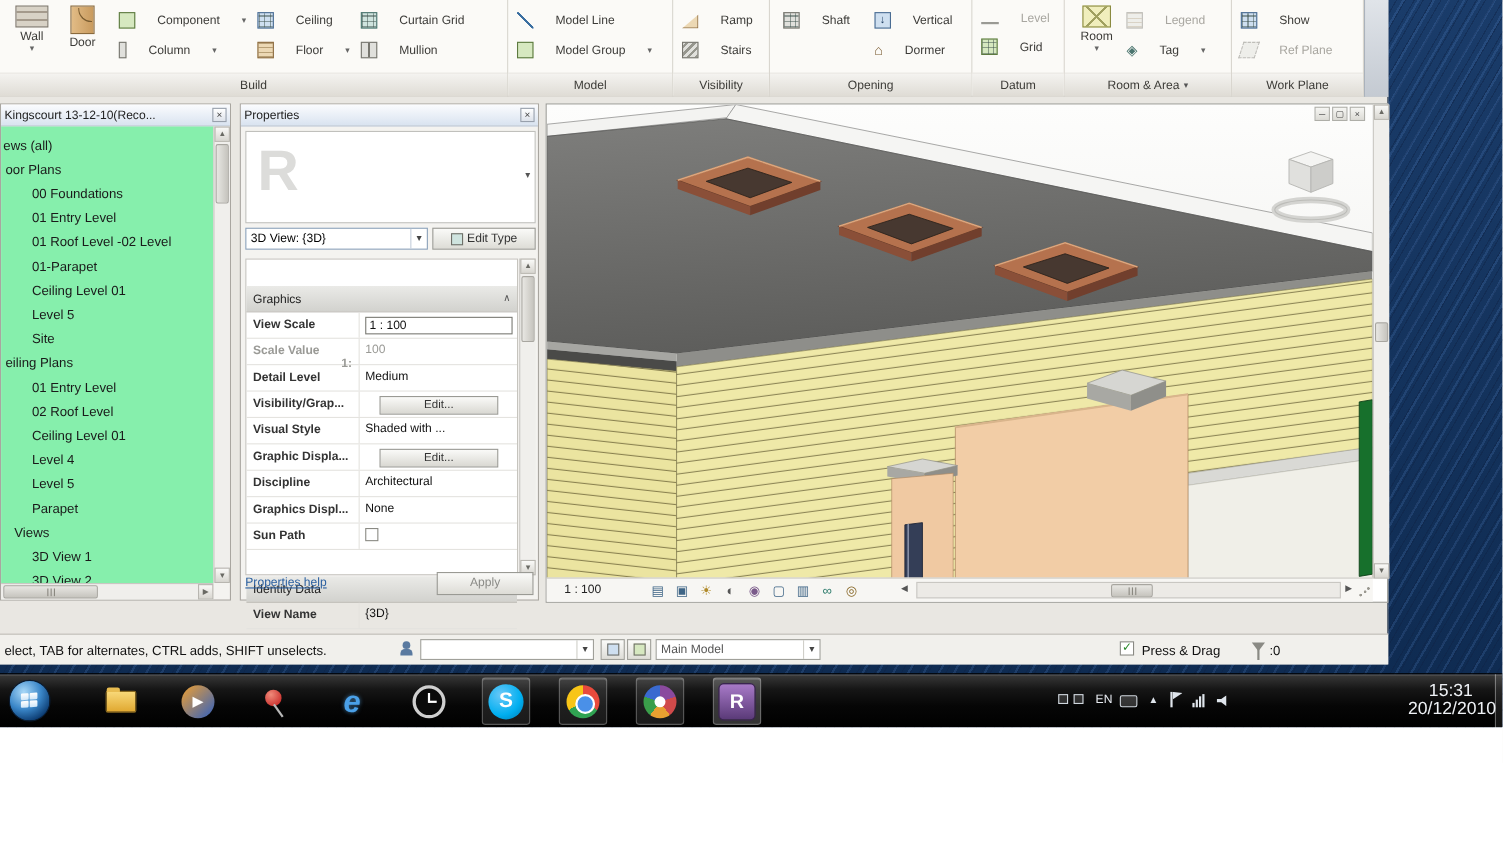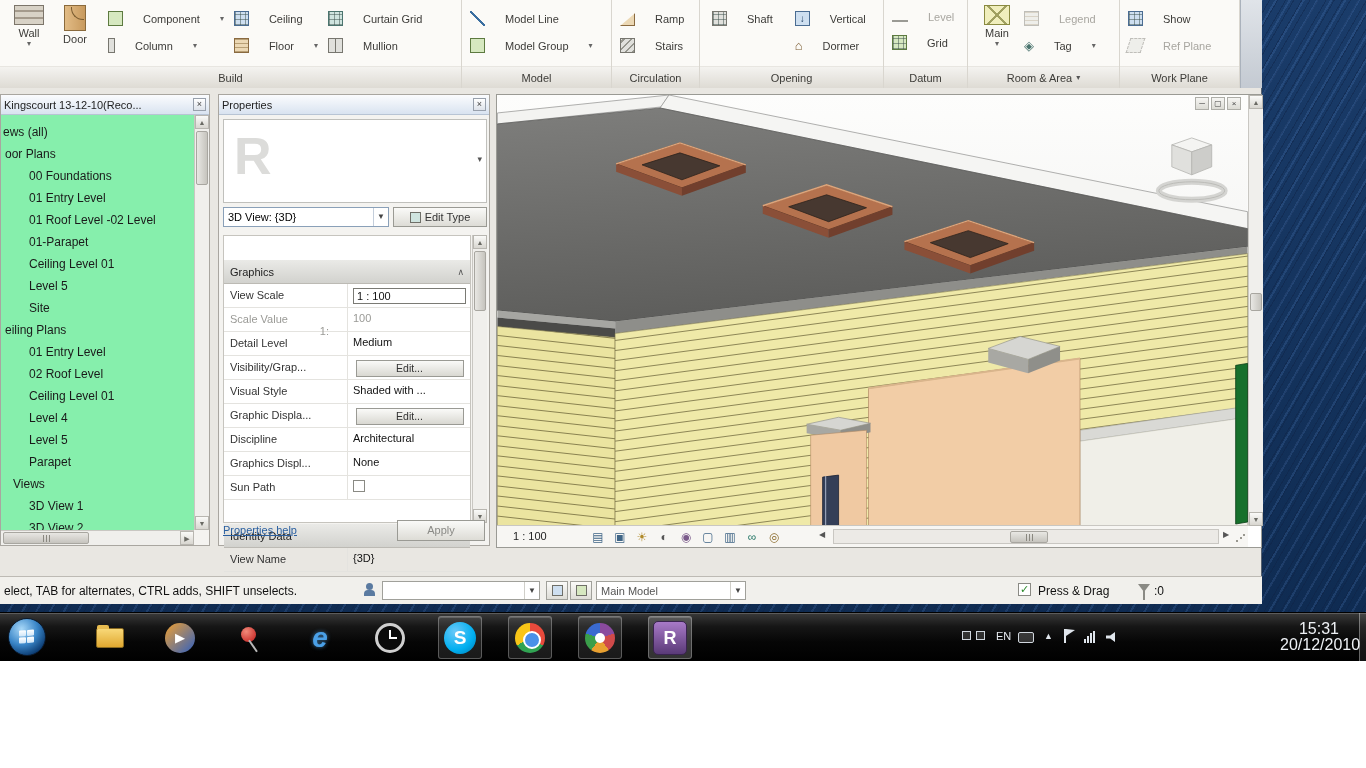--- a/index.html
+++ b/index.html
@@ -80,21 +80,21 @@
   #prop-preview .rlogo{position:absolute;left:10px;top:6px;font-size:52px;color:#dcdcda;font-weight:bold;}
   #prop-preview .pvarr{position:absolute;right:4px;top:34px;font-size:9px;color:#555;}
   #type-combo{position:absolute;left:4px;top:112px;width:166px;height:20px;background:#fff;border:1px solid #8aa0b8;font-size:11px;display:flex;align-items:center;padding-left:4px;}
   #type-combo .carr{margin-left:auto;width:15px;height:18px;border-left:1px solid #c4cedb;text-align:center;font-size:8px;line-height:18px;color:#444;}
   #edit-type-btn{position:absolute;left:174px;top:112px;width:94px;height:20px;border:1px solid #9a9a94;background:linear-gradient(#fafaf8,#dddcd6);font-size:11px;display:flex;align-items:center;justify-content:center;gap:4px;color:#333;}
   #edit-type-btn .eti{width:11px;height:11px;border:1px solid #6f6f68;background:#cfe4df;}
   #prop-table{position:absolute;left:4px;top:140px;width:248px;height:288px;background:#fff;border:1px solid #c6c4be;font-size:11px;}
   .phead{height:24px;background:linear-gradient(#eaeae7,#d2d2ce);border-bottom:1px solid #bcbab4;display:flex;align-items:center;padding:0 6px;color:#222;margin-top:24px;}
   .phead .chev{margin-left:auto;font-size:9px;color:#555;}
   .prow{height:24px;display:flex;border-bottom:1px solid #e4e3df;}
-  .plab{width:124px;border-right:1px solid #e4e3df;padding:5px 16px 0 6px;color:#333;display:flex;}
+  .plab{width:103px;border-right:1px solid #e4e3df;padding:5px 4px 0 6px;color:#333;display:flex;font-weight:bold;}
   .plab .pfx{margin-left:auto;padding-right:2px;}
   .pval{flex:1;padding:4px 4px 0 5px;color:#111;position:relative;}
   .pdis .plab,.pdis .pval{color:#9a9a96;flex-direction:column;}
   .boxedval{display:block;border:1px solid #7a7a74;background:#fff;padding:1px 3px;height:16px;line-height:13px;}
   .pbtn{display:block;margin:0 auto;width:108px;height:17px;border:1px solid #9a9a94;background:linear-gradient(#fafaf8,#d9d8d2);text-align:center;font-size:10.5px;line-height:15px;color:#333;}
   .pcheck{display:inline-block;width:12px;height:12px;border:1px solid #8a8a84;background:#fff;}
   #prop-vscroll{left:253px;top:140px;height:288px;}
   #prop-bottom{position:absolute;left:4px;bottom:4px;right:4px;height:22px;display:flex;align-items:center;}
   #prop-help{font-size:11px;color:#2a5fa0;text-decoration:underline;}
   #apply-btn{margin-left:auto;width:88px;height:21px;border:1px solid #9a9a94;background:linear-gradient(#fafaf8,#dddcd6);font-size:11px;color:#8a8a86;text-align:center;line-height:19px;}
@@ -255,21 +255,21 @@
               <span class="i16 tan wedge"></span>
               <span>Ramp</span>
             </div>
             <div class="sb">
               <span class="i16 greyi steps"></span>
               <span>Stairs</span>
             </div>
           </div>
         </div>
         <div class="rg-label">
-            <span>Circulation</span>
+            <span>Visibility</span>
           </div>
       </div>
 
       <div class="rg" style="left:700px;width:184px;">
         <div class="rg-tools">
           <div class="scol" style="margin-left:6px;">
             <div class="sb">
               <span class="i16 greyi gridl"></span>
               <span>Shaft</span>
             </div>
@@ -305,21 +305,21 @@
         </div>
         <div class="rg-label">
             <span>Datum</span>
           </div>
       </div>
 
       <div class="rg" style="left:968px;width:152px;">
         <div class="rg-tools">
           <div class="bb">
             <span class="icon-room"></span>
-            <span>Main</span>
+            <span>Room</span>
             <span class="arr">▾</span>
           </div>
           <div class="scol" style="margin-left:4px;">
             <div class="sb dis">
               <span class="i16 greyi hatch"></span>
               <span>Legend</span>
             </div>
             <div class="sb">
               <span class="glyph">◈</span>
               <span>Tag</span>

